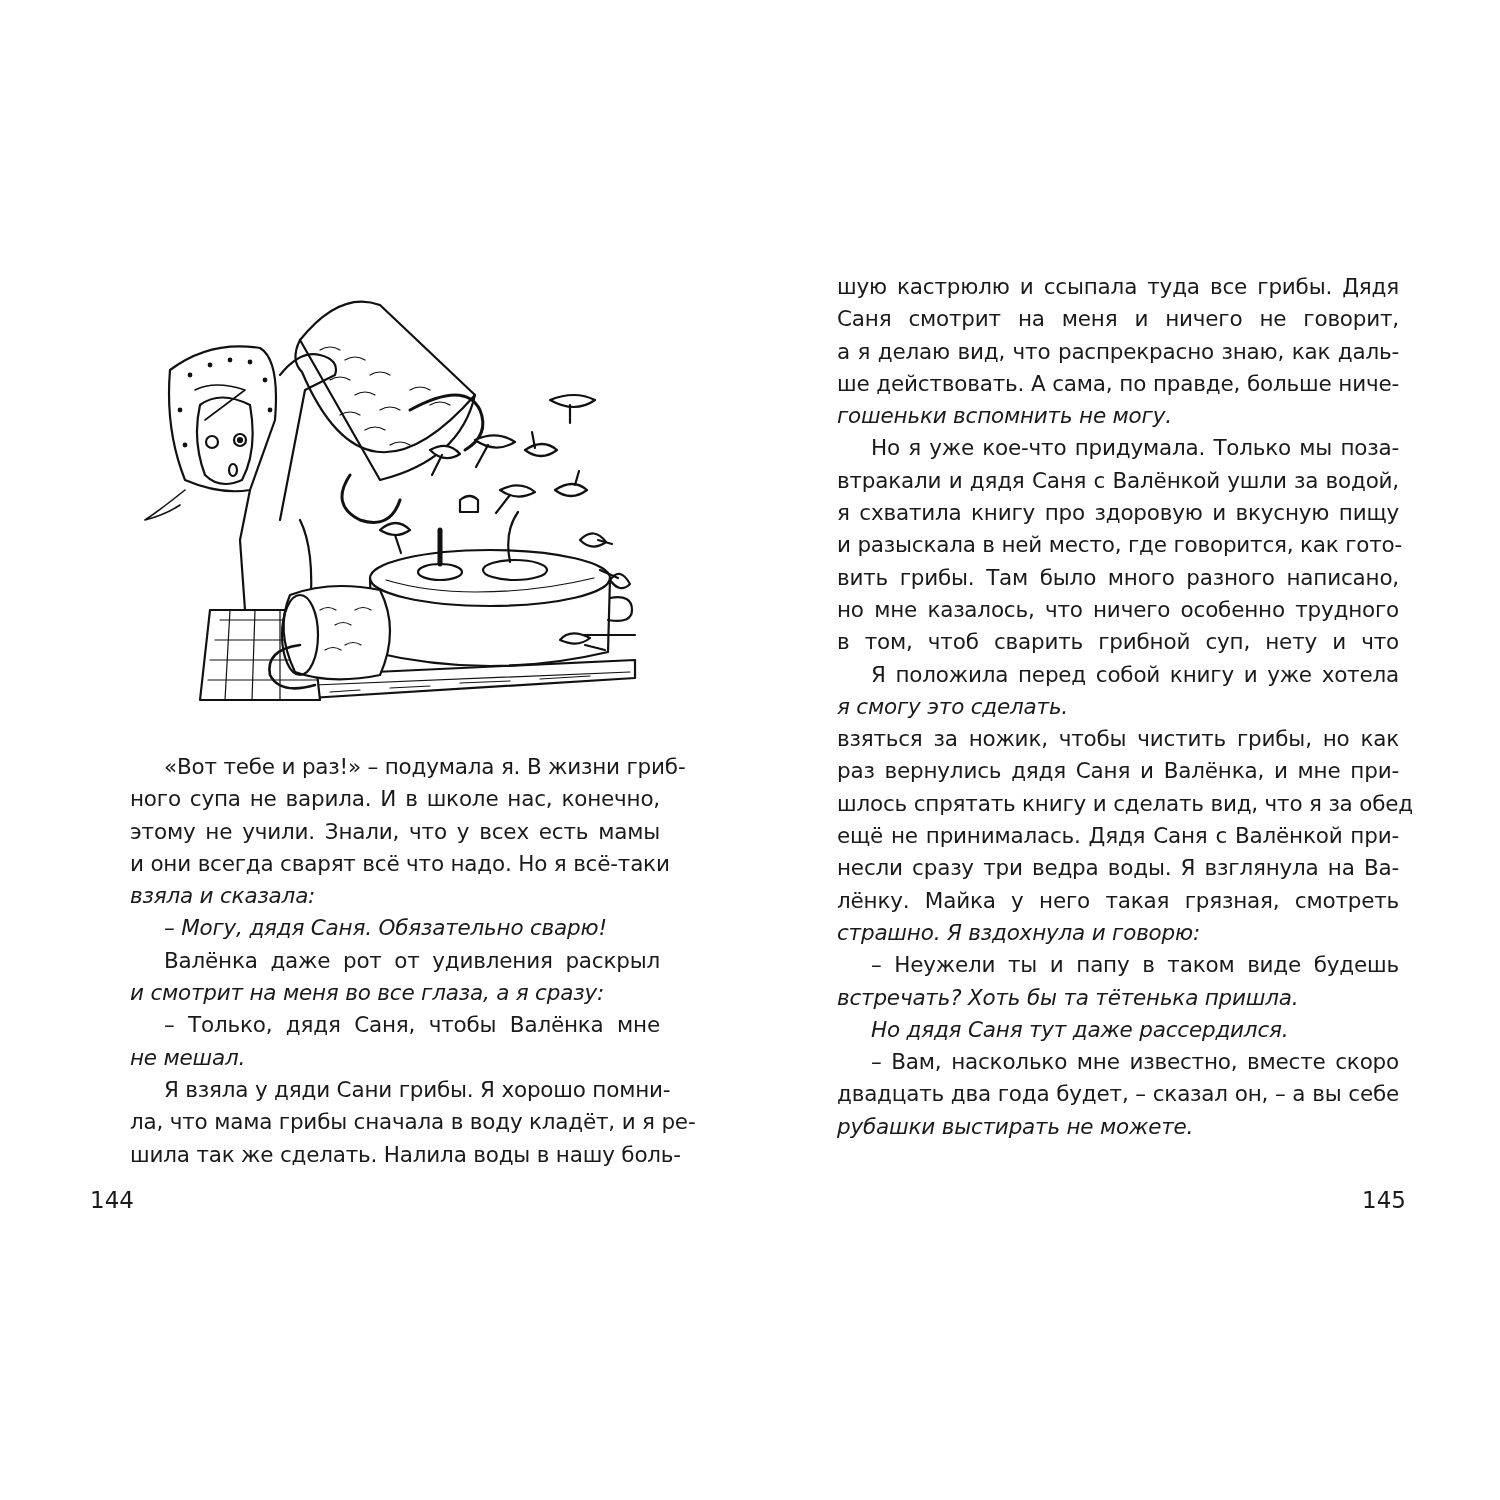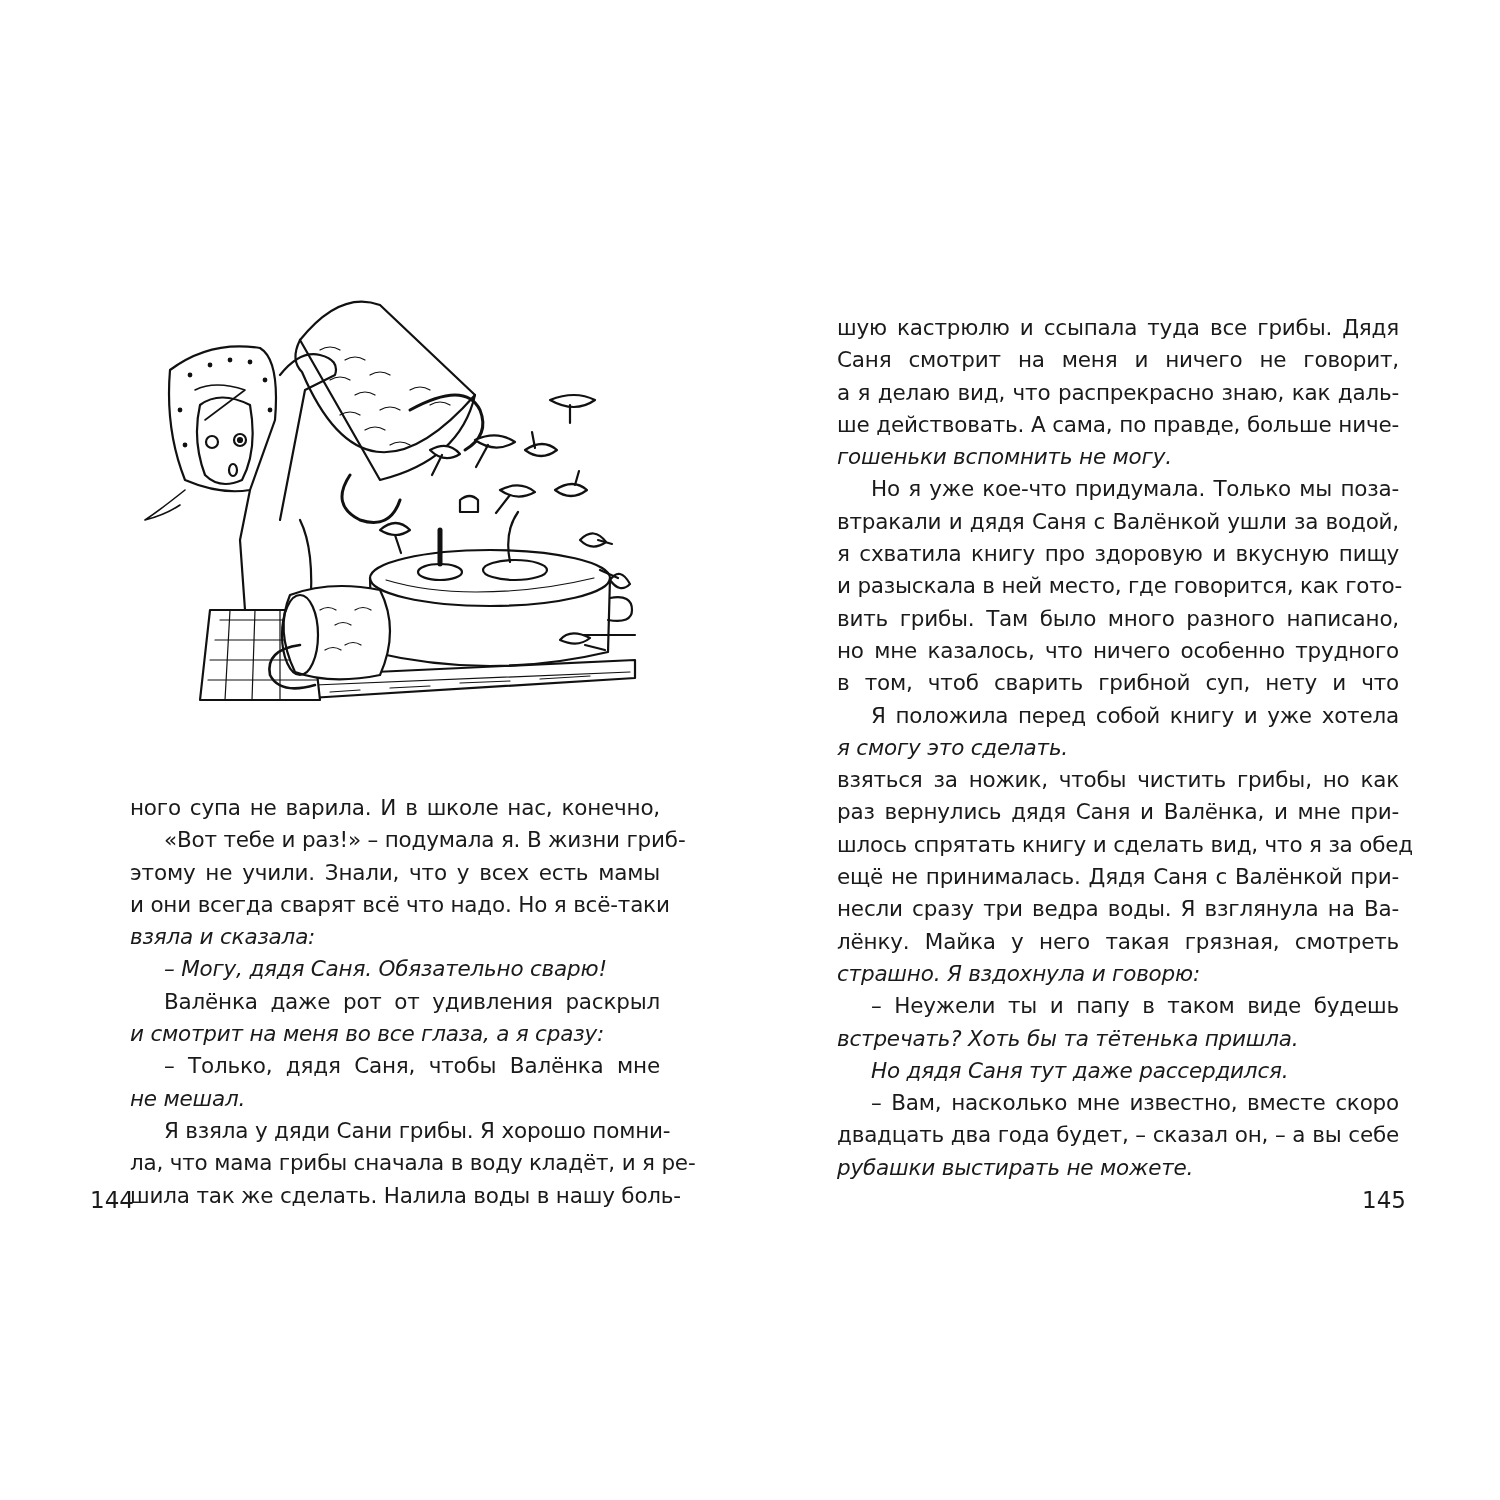--- a/index.html
+++ b/index.html
@@ -15,21 +15,20 @@
   .illustration {
     position: absolute; left: 130px; top: 280px; width: 515px; height: 445px;
   }
   .illustration svg { width: 100%; height: 100%; }
 
   .text-block {
     position: absolute;
     font-size: 21.5px;
     line-height: 32.3px;
     letter-spacing: -0.2px;
-    margin-top: 41px;
   }
   .left-text { left: 130px; top: 751px; width: 530px; }
   .right-text { left: 837px; top: 271px; width: 562px; }
 
   .line {
     display: block; white-space: nowrap; text-align: justify;
     text-align-last: justify; height: 32.3px;
   }
   .line.last { text-align-last: left; font-style: italic; }
   .line.indent { padding-left: 34px; }
@@ -125,22 +124,22 @@
       <g>
         <path d="M160 315 Q200 300 250 310 Q270 350 250 395 Q200 405 165 392 Q145 350 160 315 Z" fill="#fff"></path>
         <ellipse cx="170" cy="355" rx="18" ry="40"></ellipse>
         <path d="M170 365 q-35 5 -30 30 q10 20 45 10" stroke-width="2.6"></path>
         <path d="M190 330 q8 -5 16 0 M205 345 q8 -5 16 0 M215 365 q8 -5 16 0 M195 370 q8 -5 16 0 M225 330 q8 -5 16 0" stroke-width="1.2"></path>
       </g>
     </svg>
   </div>
 
   <div class="text-block left-text">
+    <span class="line indent">«Вот тебе и раз!» – подумала я. В жизни гриб-</span>
     <span class="line">ного супа не варила. И в школе нас, конечно,</span>
-    <span class="line indent">«Вот тебе и раз!» – подумала я. В жизни гриб-</span>
     <span class="line">этому не учили. Знали, что у всех есть мамы</span>
     <span class="line">и они всегда сварят всё что надо. Но я всё-таки</span>
     <span class="line last">взяла и сказала:</span>
     <span class="line indent last">– Могу, дядя Саня. Обязательно сварю!</span>
     <span class="line indent">Валёнка даже рот от удивления раскрыл</span>
     <span class="line last">и смотрит на меня во все глаза, а я сразу:</span>
     <span class="line indent">– Только, дядя Саня, чтобы Валёнка мне</span>
     <span class="line last">не мешал.</span>
     <span class="line indent">Я взяла у дяди Сани грибы. Я хорошо помни-</span>
     <span class="line">ла, что мама грибы сначала в воду кладёт, и я ре-</span>

